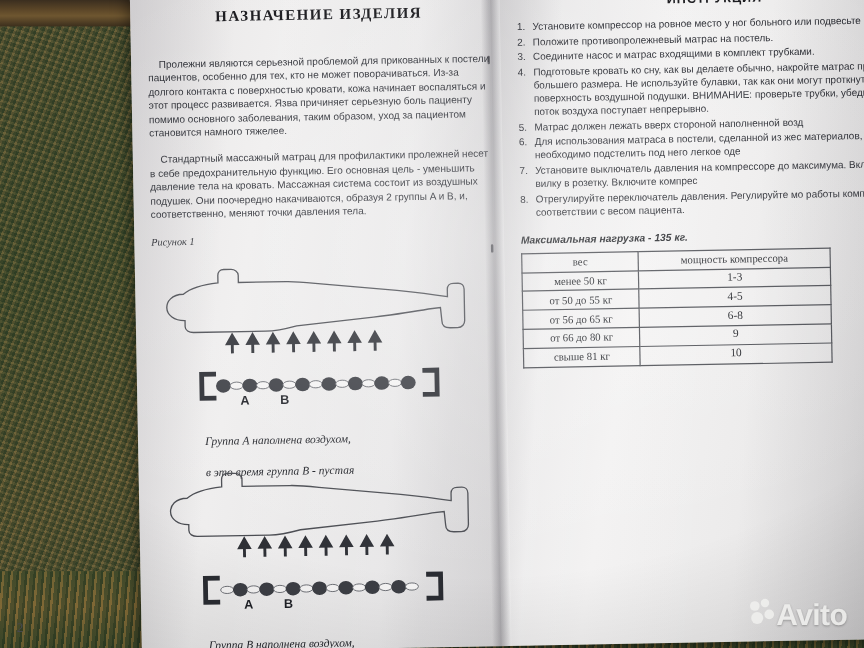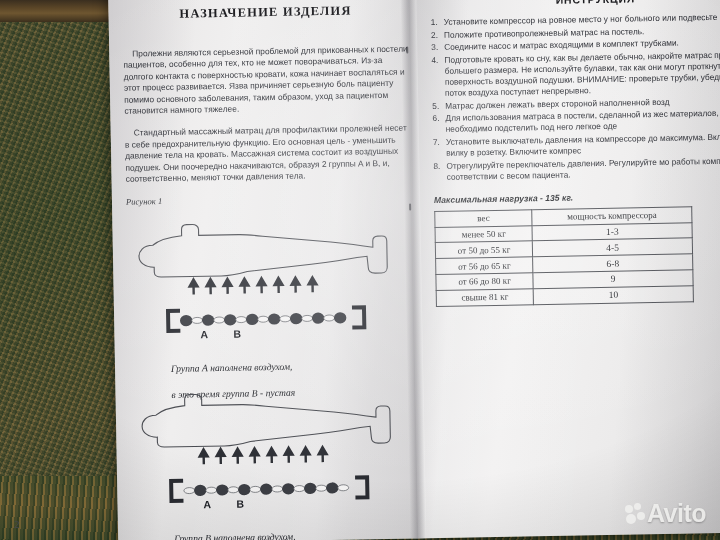--- a/index.html
+++ b/index.html
@@ -191,21 +191,21 @@
     position: absolute;
     left: 14px; bottom: 10px;
     font-family: "Liberation Serif", serif;
     font-size: 11px;
     color: #46484e;
   }
   .watermark {
     position: absolute;
     right: 14px; bottom: 12px;
     display: flex;
-    align-items: center;
+    align-items: flex-start;
     gap: 0;
     opacity: .82;
   }
   .wm-text {
     font-size: 25px;
     font-weight: bold;
     color: #f2f2f0;
     letter-spacing: -.5px;
     text-shadow: 0 1px 2px rgba(0,0,0,.35);
   }

